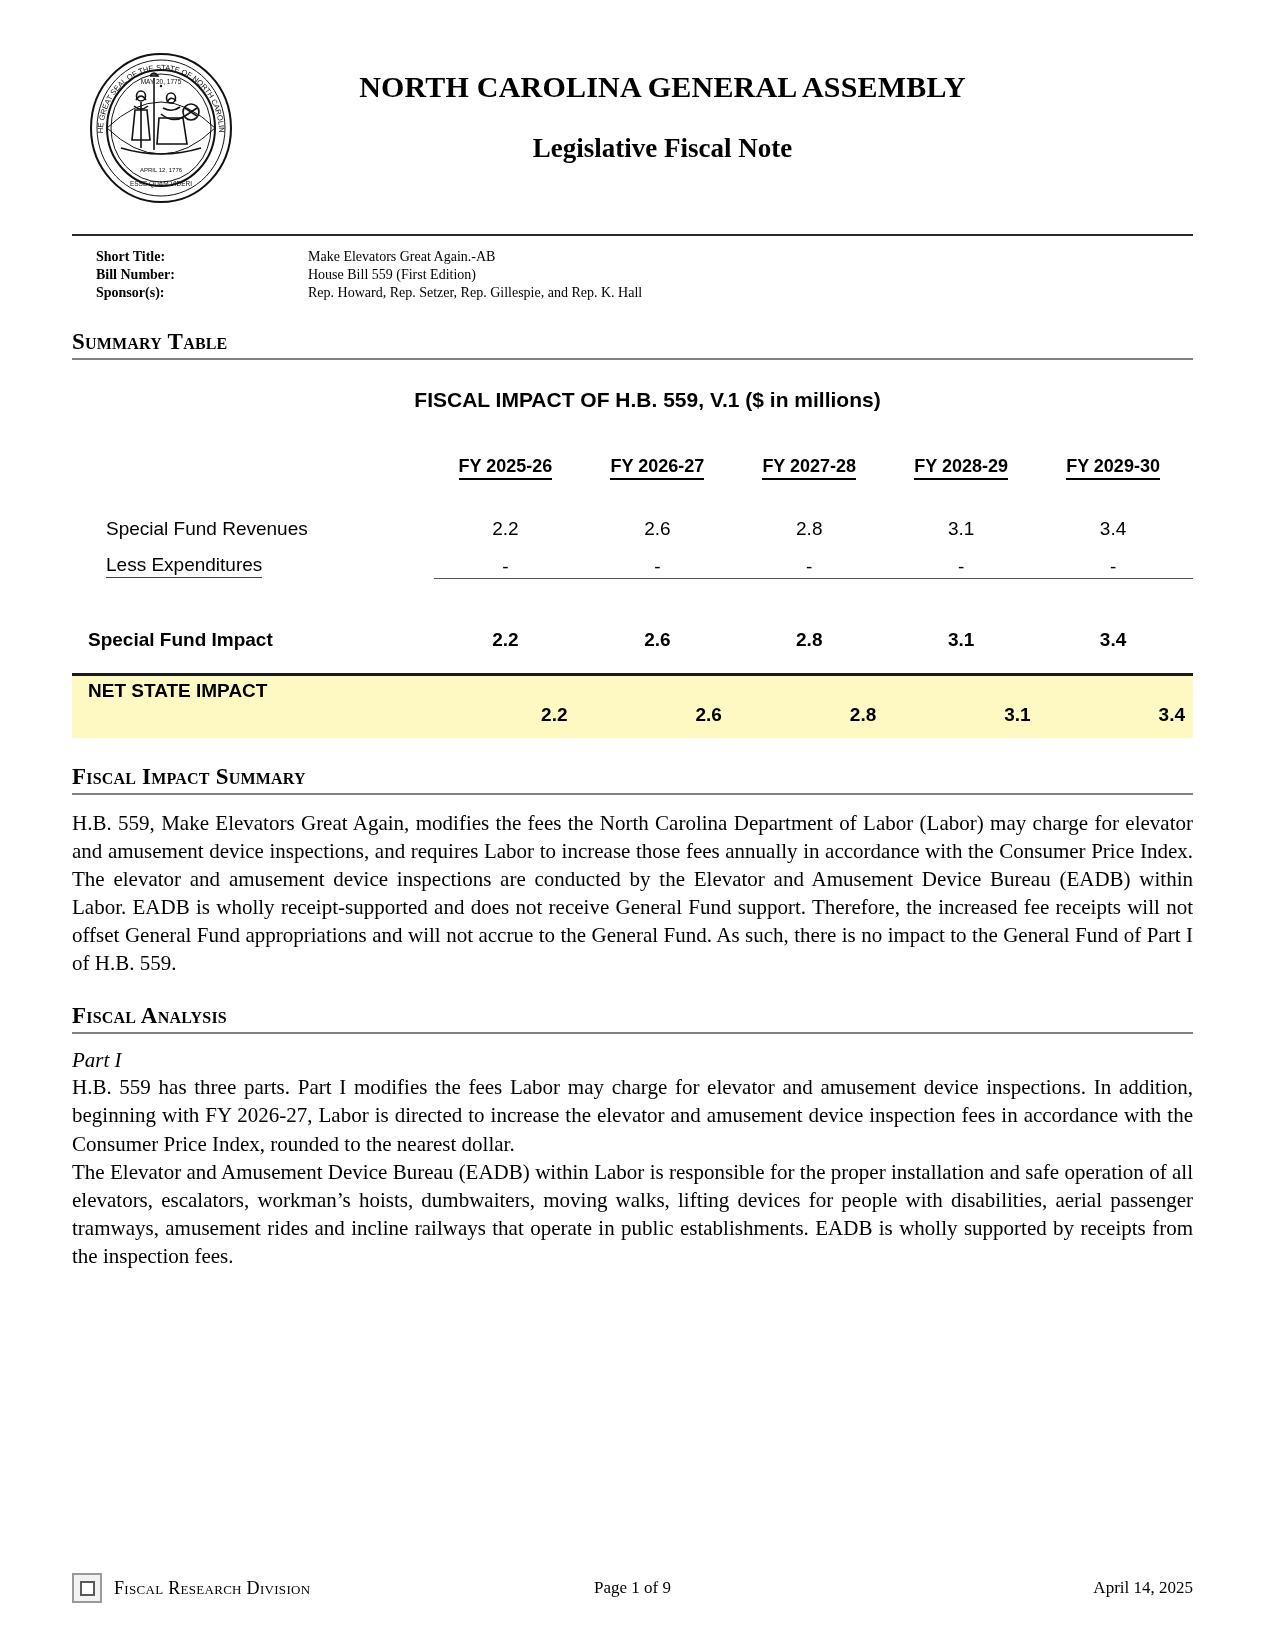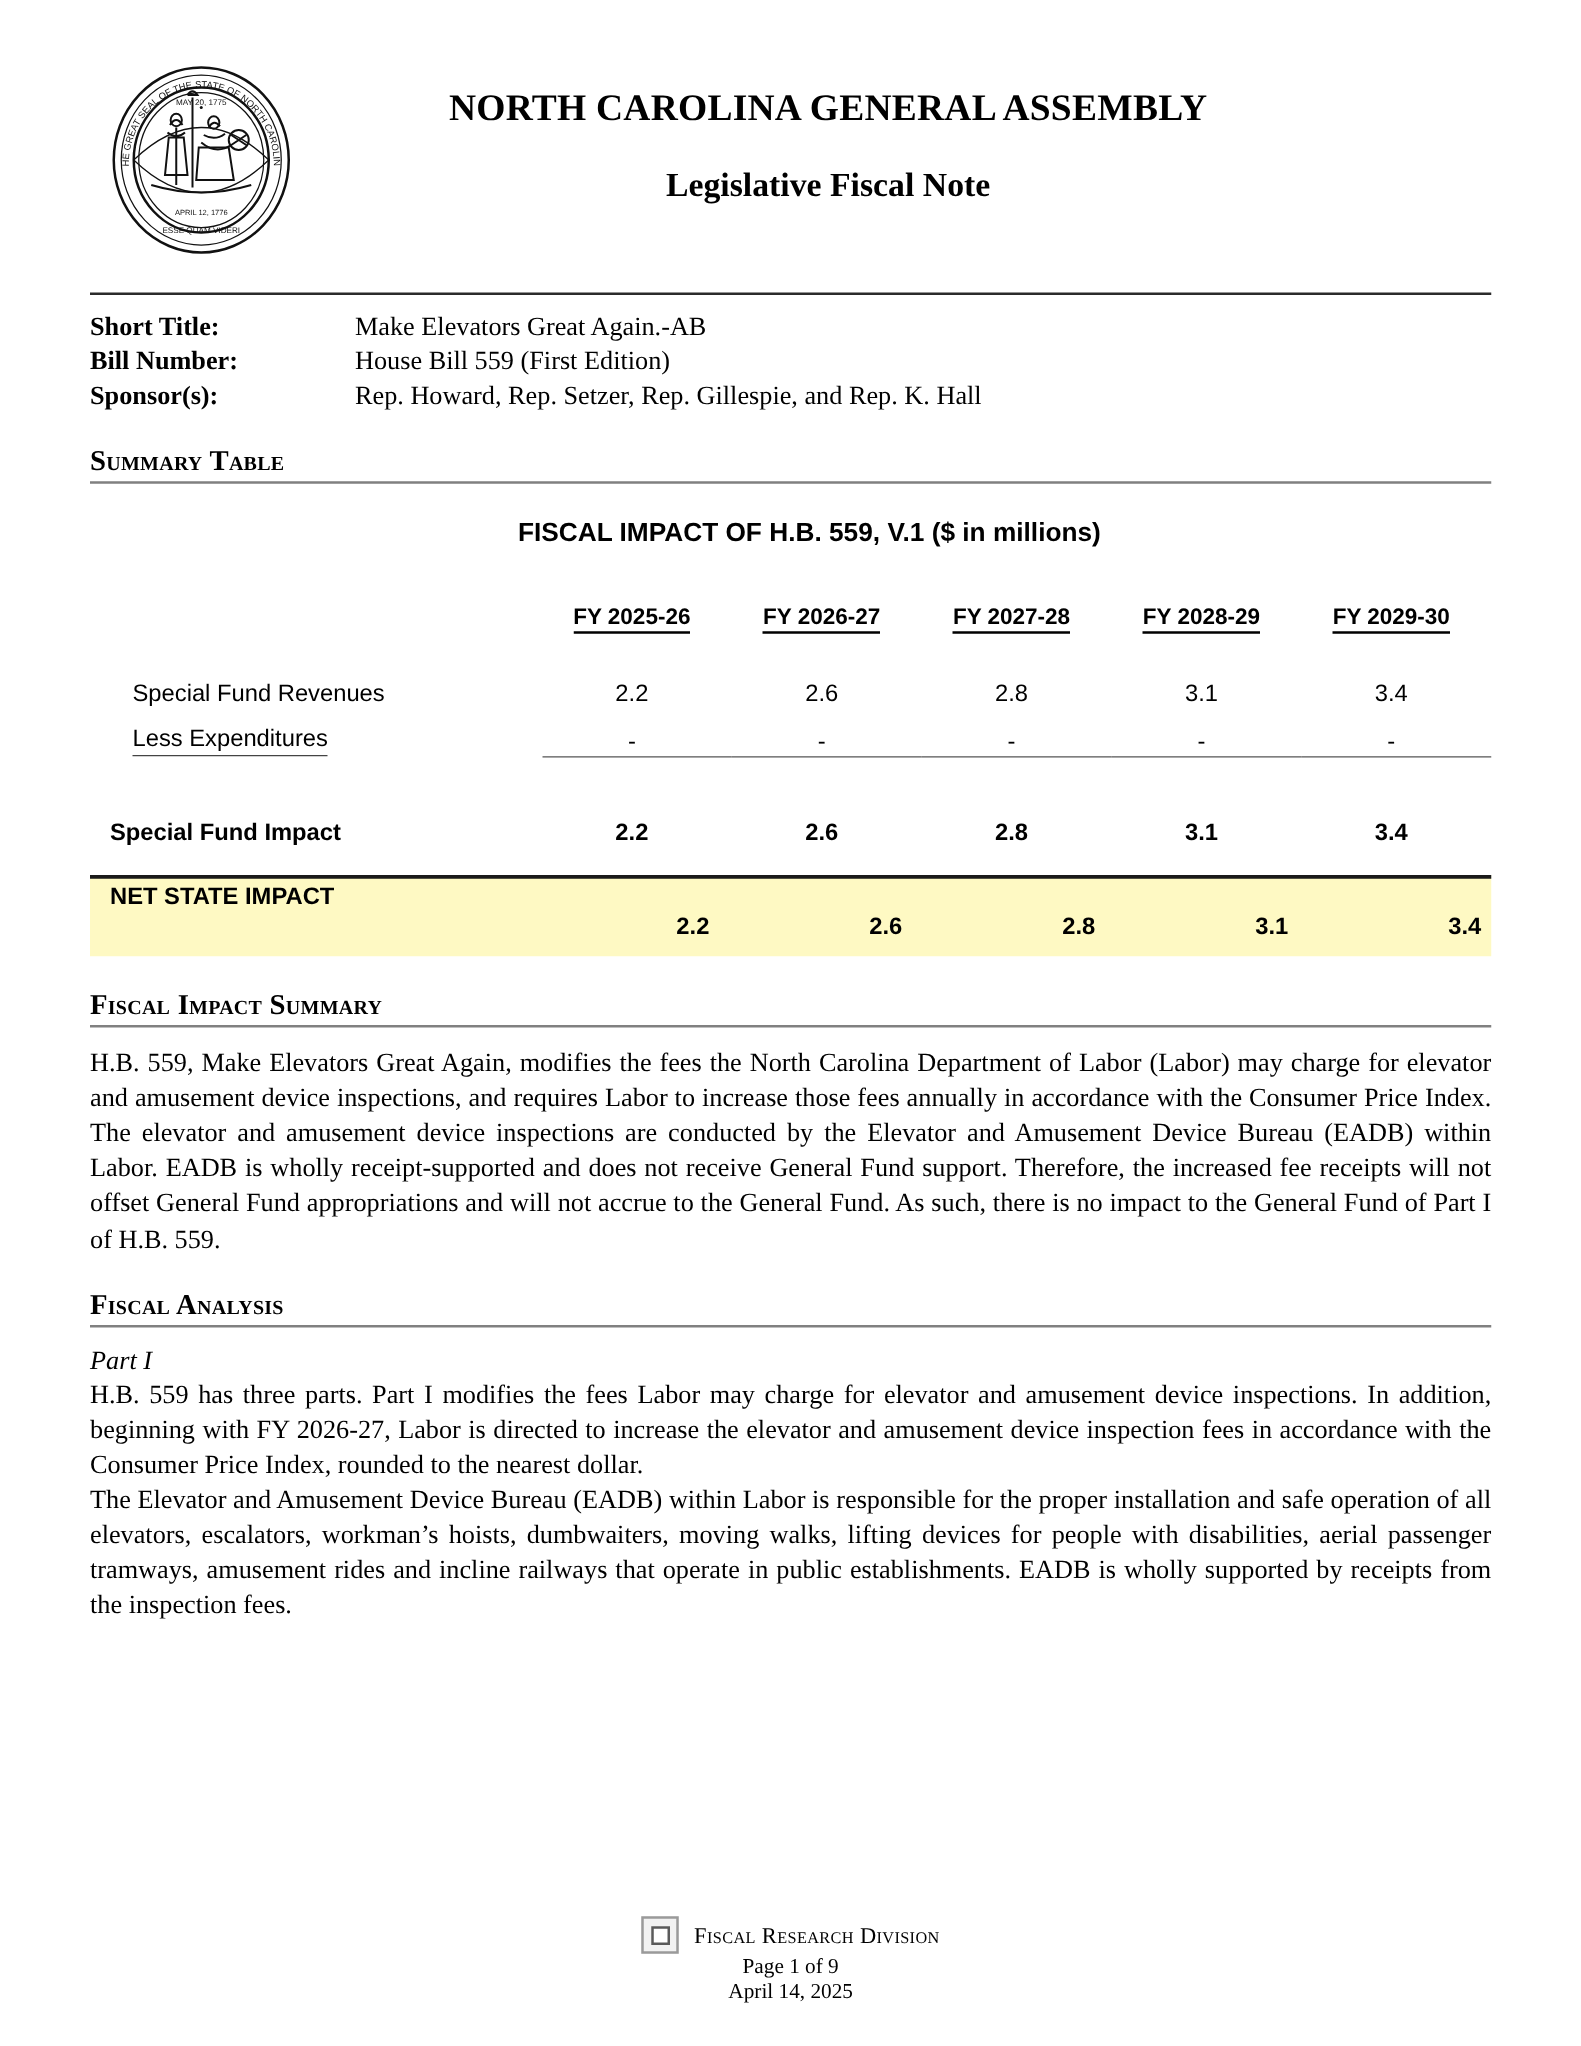--- a/index.html
+++ b/index.html
@@ -70,22 +70,23 @@
   }
   .rule-grey {
     border: 0;
     border-top: 2px solid #808080;
     margin: 0;
   }
 
   
   .meta {
     margin-top: 12px;
-    font-size: 21px;
+    font-size: 14px;
     line-height: 1.30;
+    margin-left: 24px;
   }
   .meta-row { display: flex; }
   .meta-label {
     font-weight: bold;
     width: 212px;
     flex: 0 0 212px;
   }
   .meta-value { flex: 1 1 auto; }
   .sec-head-wrap { margin-top: 26px; }
   .sec-head-text {
@@ -193,21 +194,20 @@
 
   
   .footer {
     position: absolute;
     left: 72px;
     right: 72px;
     bottom: 34px;
     display: flex;
     align-items: center;
     font-size: 17px;
-    flex-direction: column;
   }
   .footer-left {
     display: flex;
     align-items: center;
     flex: 1 1 0;
     gap: 12px;
   }
   .footer-mid { flex: 0 0 auto; text-align: center; }
   .footer-right { flex: 1 1 0; text-align: right; }
   .frd-text {

